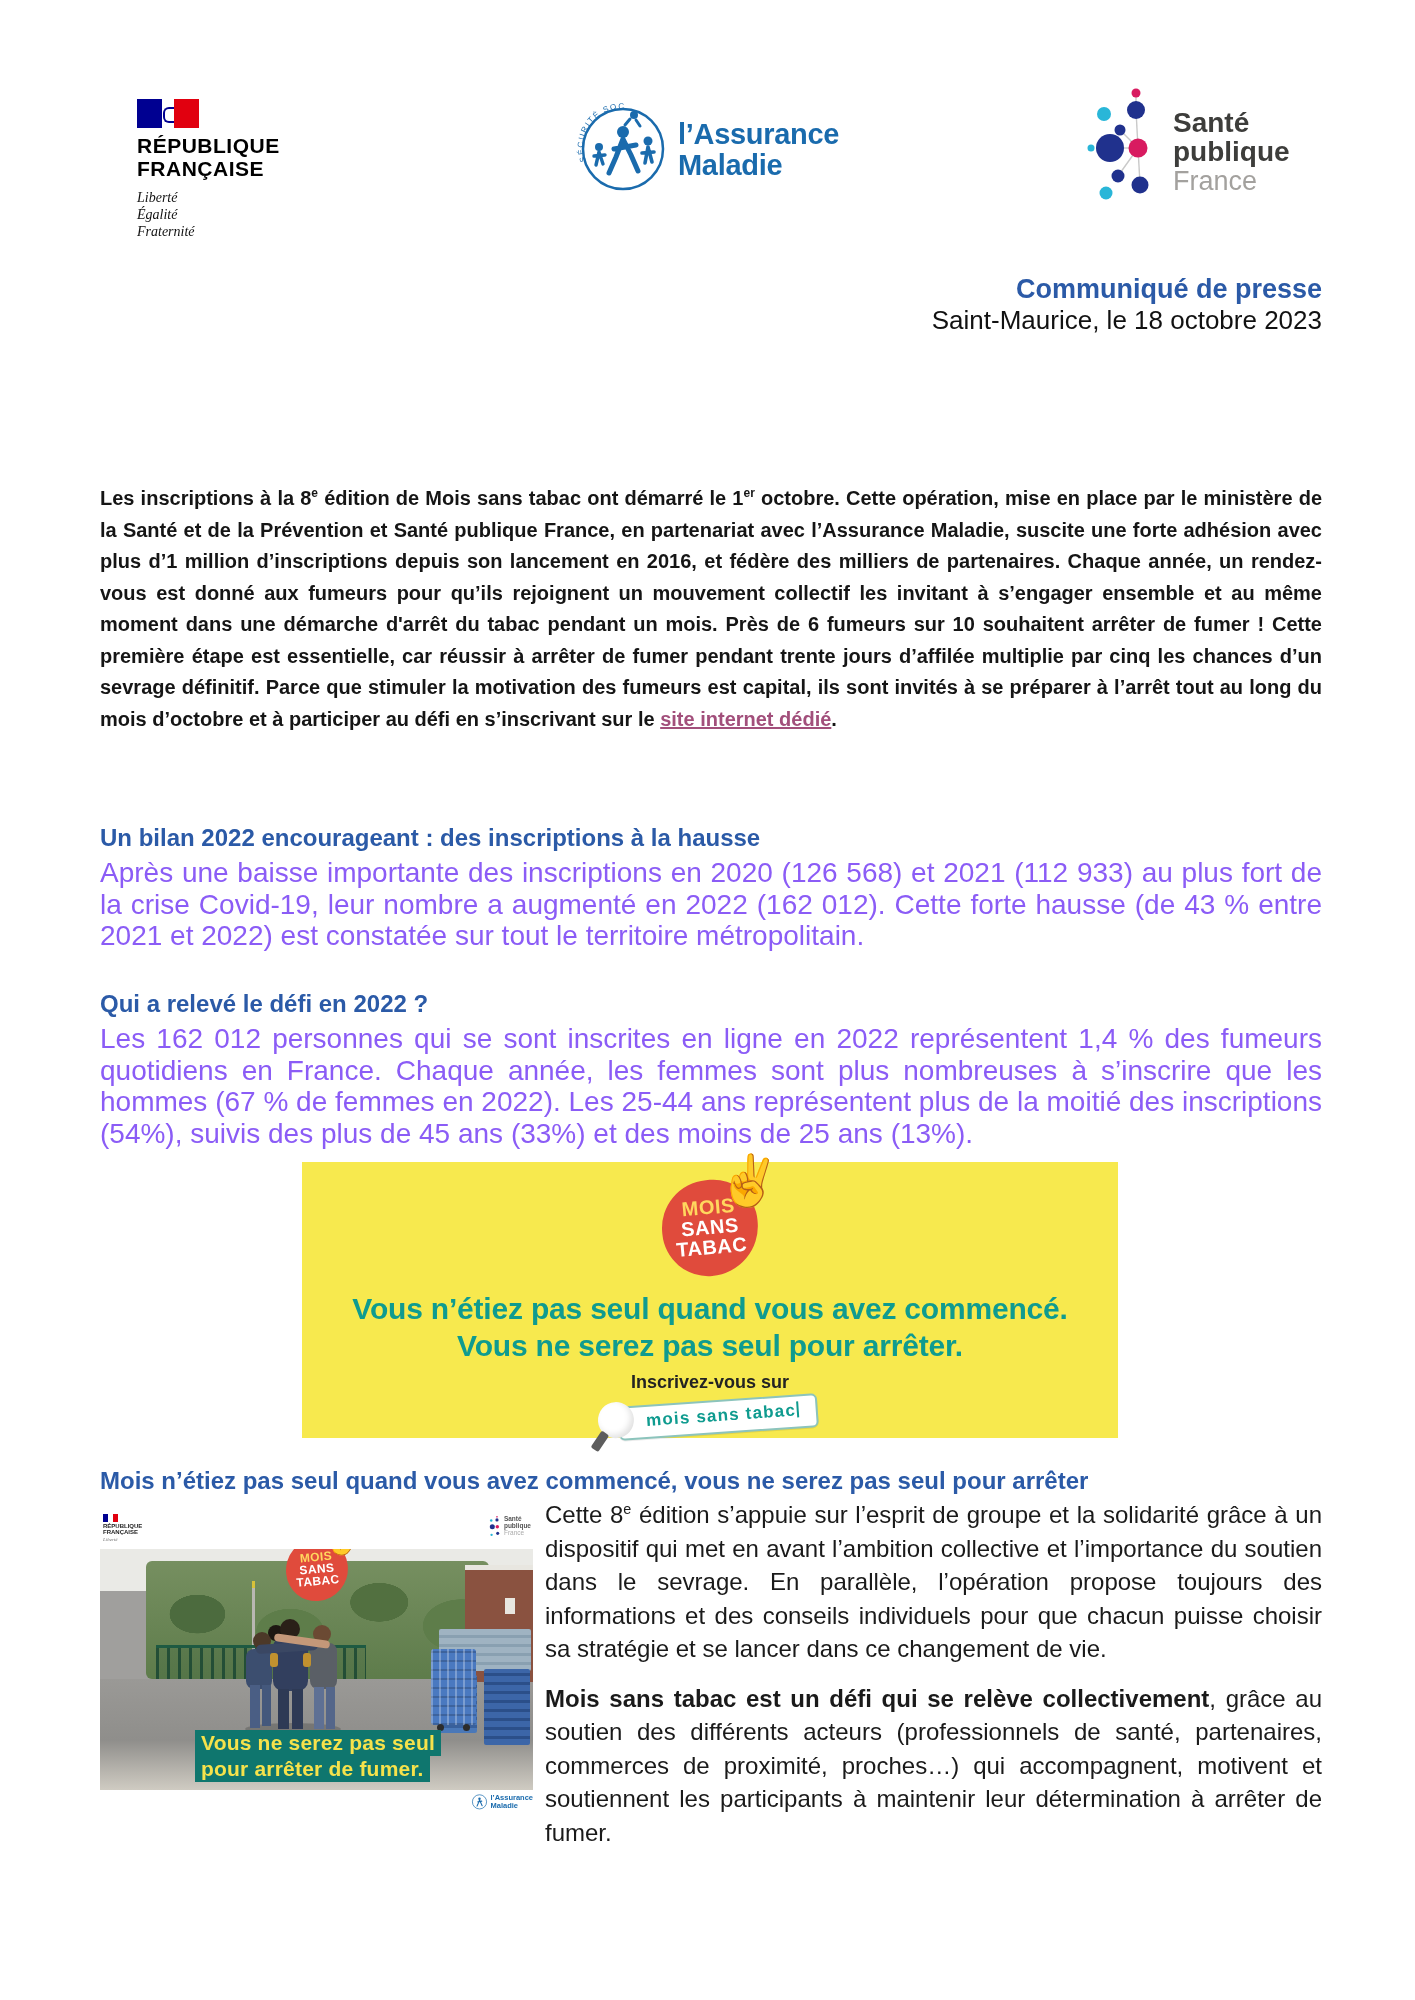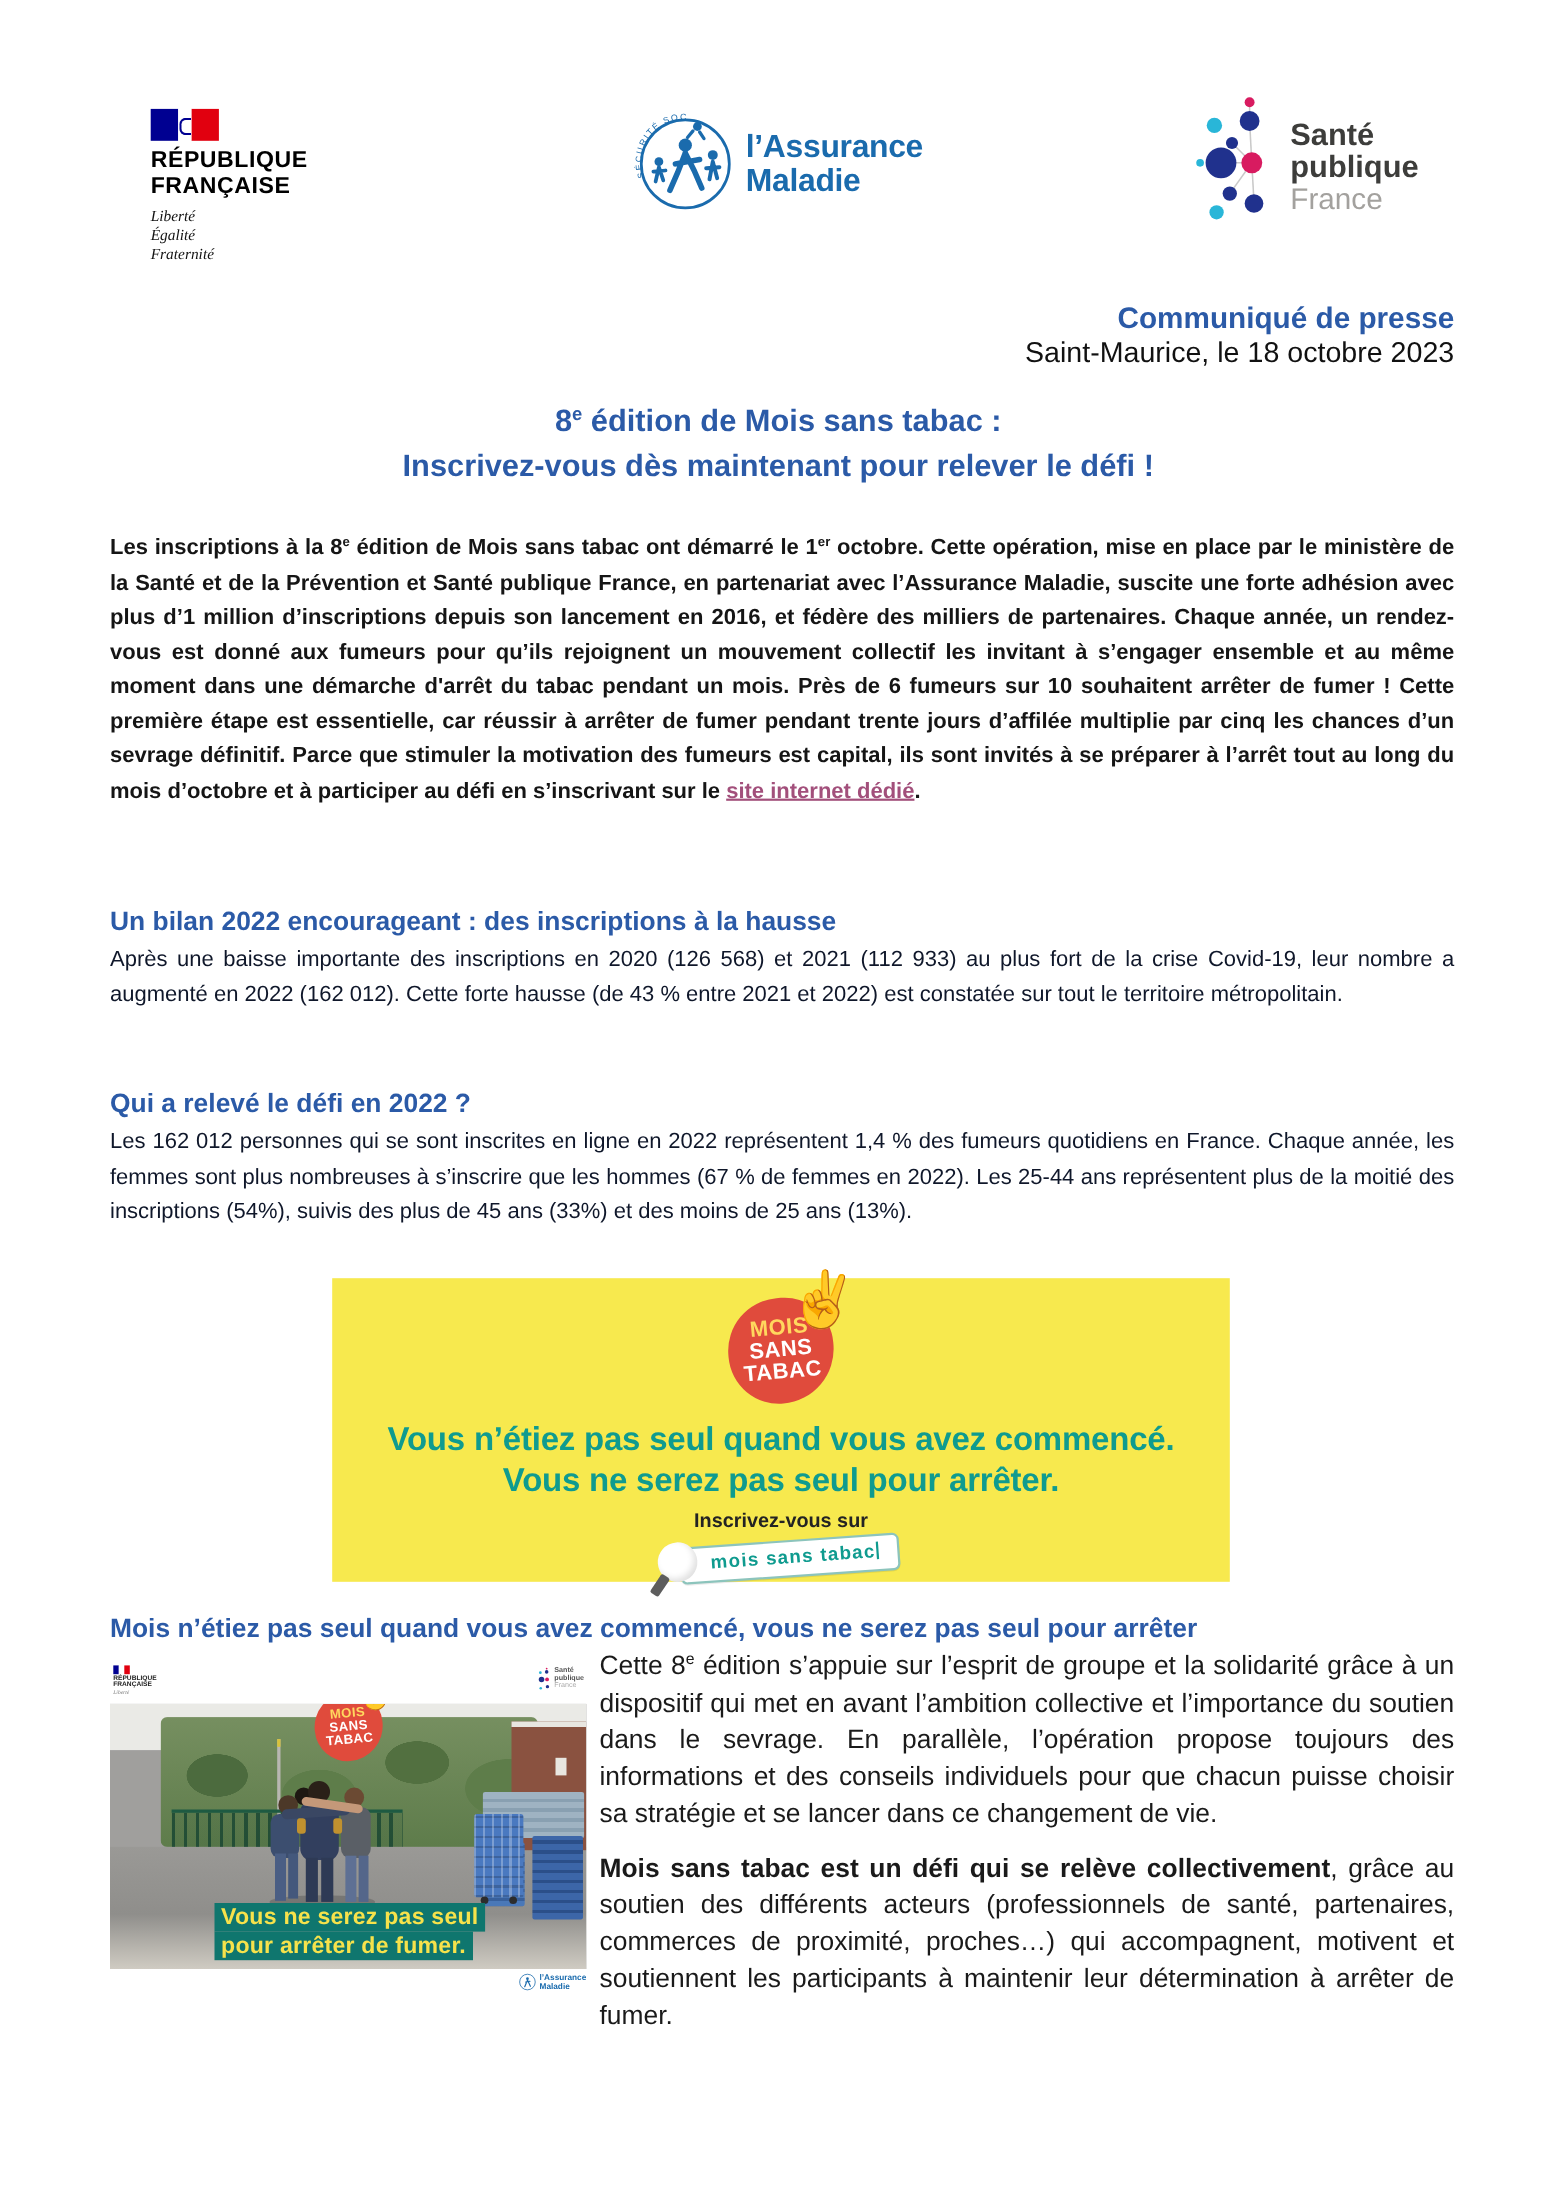--- a/index.html
+++ b/index.html
@@ -30,21 +30,21 @@
   .kicker .k{color:#2B5AA7;font-weight:800;font-size:27px;line-height:30px;}
   .kicker .d{color:#111;font-size:26px;line-height:32px;}
   .doc-title{left:0;top:362px;width:1415px;text-align:center;color:#2B5AA7;font-weight:800;font-size:28px;line-height:41px;}
   sup{font-size:60%;vertical-align:super;line-height:0;}
 
   
   .intro{left:100px;top:483px;width:1222px;font-weight:700;font-size:20px;line-height:31.5px;text-align:justify;color:#151515;}
   .link{color:#A24F7B;font-weight:700;text-decoration:underline;cursor:pointer;}
   .sec{left:100px;width:1222px;}
   .sec-h{color:#2B5AA7;font-weight:800;font-size:24px;line-height:30px;margin:0 0 4px 0;}
-  .sec-b{font-size:20px;line-height:31.5px;text-align:justify;color:#0f172a;}
+  .sec-b{font-size:28px;line-height:31.5px;text-align:justify;color:#8b5cf6;}
   .sec-bilan{top:823px;} .sec-defi{top:989px;} .sec-seul{top:1466px;}
 
   
   .banner{left:302px;top:1162px;width:816px;height:276px;background:#F7E94E;}
   .badge{position:absolute;background:#E04B3C;border-radius:50% 46% 52% 48%;color:#fff;text-align:center;font-weight:800;transform:rotate(-5deg);}
   .badge .bl{line-height:1;}
   .badge .y{color:#FFD75E;}
   .badge .hand{position:absolute;font-weight:400;color:#EBA93C;transform:rotate(12deg);line-height:1;}
   .banner .badge{left:50%;top:18px;margin-left:-48px;width:96px;height:96px;}
   .banner .badge .bl{font-size:20px;letter-spacing:.5px;}
@@ -187,24 +187,20 @@
       <div class="t1">publique</div>
       <div class="t3">France</div>
     </div>
   </div>
 
   <div class="abs kicker">
     <div class="k">Communiqué de presse</div>
     <div class="d">Saint-Maurice, le 18 octobre 2023</div>
   </div>
 
-  <div class="abs doc-title">
-    <div><span>8</span><sup>e</sup><span> édition de Mois sans tabac :</span></div>
-    <div>Inscrivez-vous dès maintenant pour relever le défi !</div>
-  </div>
 
   <div class="abs intro"><span>Les inscriptions à la 8</span><sup>e</sup><span> édition de Mois sans tabac ont démarré le 1</span><sup>er</sup><span> octobre. Cette opération, mise en place par le ministère de la Santé et de la Prévention et Santé publique France, en partenariat avec l’Assurance Maladie, suscite une forte adhésion avec plus d’1 million d’inscriptions depuis son lancement en 2016, et fédère des milliers de partenaires. Chaque année, un rendez-vous est donné aux fumeurs pour qu’ils rejoignent un mouvement collectif les invitant à s’engager ensemble et au même moment dans une démarche d'arrêt du tabac pendant un mois. Près de 6 fumeurs sur 10 souhaitent arrêter de fumer ! Cette première étape est essentielle, car réussir à arrêter de fumer pendant trente jours d’affilée multiplie par cinq les chances d’un sevrage définitif. Parce que stimuler la motivation des fumeurs est capital, ils sont invités à se préparer à l’arrêt tout au long du mois d’octobre et à participer au défi en s’inscrivant sur le </span><a class="link">site internet dédié</a><span>.</span></div>
 
   <div class="abs sec sec-bilan">
     <div class="sec-h">Un bilan 2022 encourageant : des inscriptions à la hausse</div>
     <div class="sec-b">Après une baisse importante des inscriptions en 2020 (126 568) et 2021 (112 933) au plus fort de la crise Covid-19, leur nombre a augmenté en 2022 (162 012). Cette forte hausse (de 43 % entre 2021 et 2022) est constatée sur tout le territoire métropolitain.</div>
   </div>
 
   <div class="abs sec sec-defi">
     <div class="sec-h">Qui a relevé le défi en 2022 ?</div>

